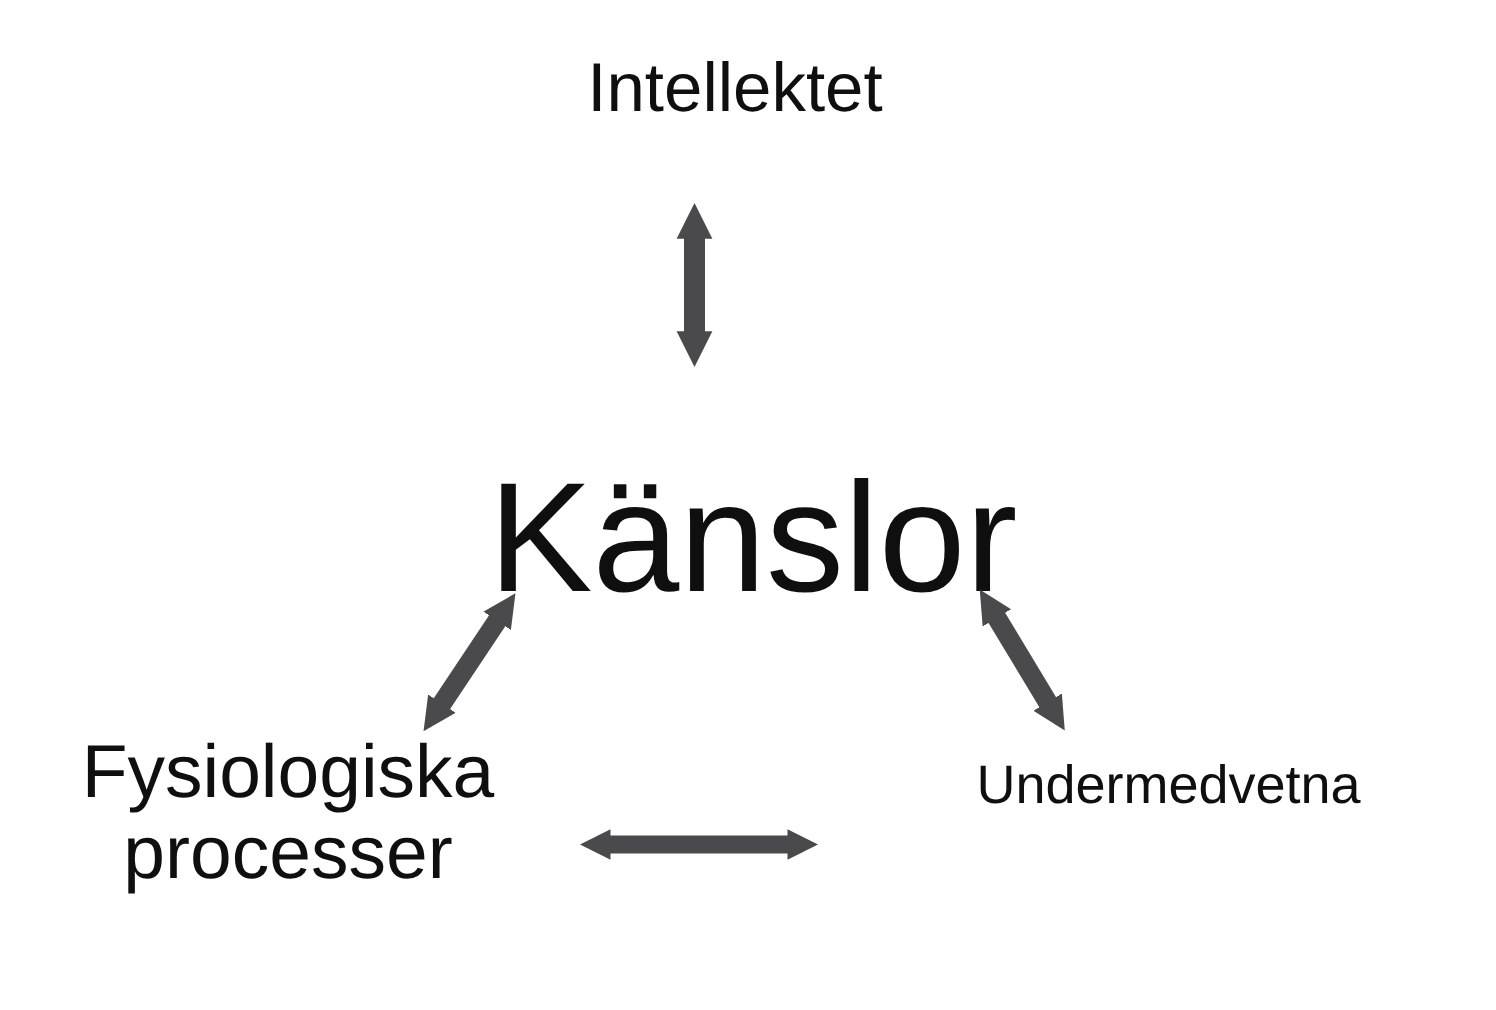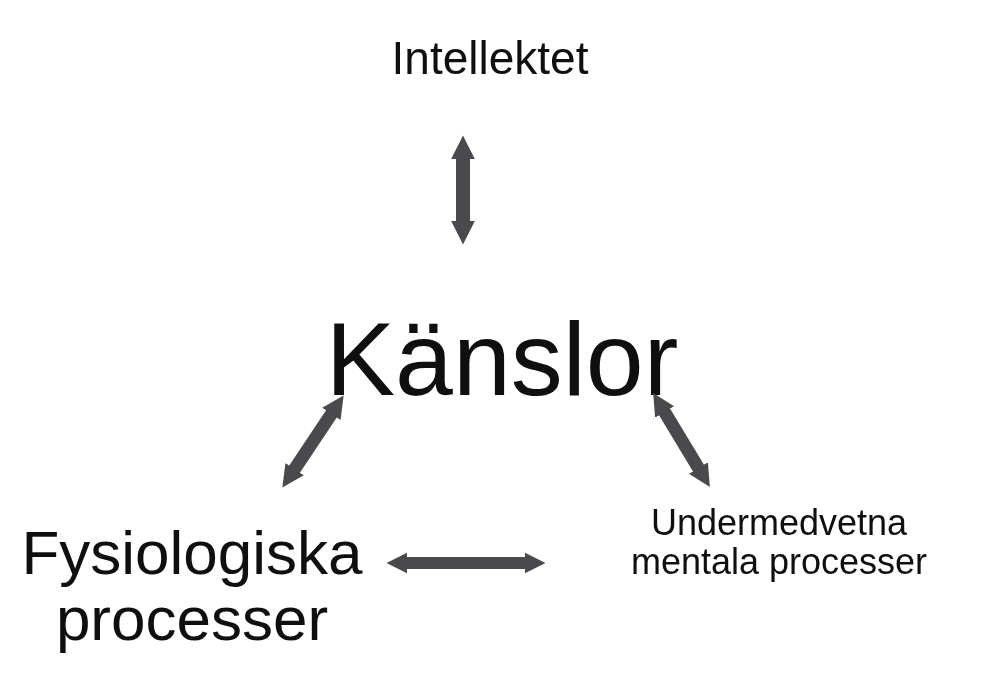--- a/index.html
+++ b/index.html
@@ -39,22 +39,22 @@
   }
   .node-center {
     left: 502px;
     top: 262px;
     font-size: 104px;
     line-height: 1.05;
     margin-top: 43px;
   }
   .node-bl {
     left: 192px;
-    top: 520px;
-    font-size: 62px;
+    top: 488px;
+    font-size: 50px;
     line-height: 1.07;
   }
   .node-br {
     left: 779px;
     top: 504px;
     font-size: 36px;
     line-height: 1.07;
   }
   svg.arrows {
     position: absolute;
@@ -74,21 +74,20 @@
 
   <div class="node node-center">Känslor</div>
 
   <div class="node node-bl">
     <div>Fysiologiska</div>
     <div>processer</div>
   </div>
 
   <div class="node node-br">
     <div>Undermedvetna</div>
-    <div>mentala processer</div>
   </div>
 
   <svg class="arrows" width="997" height="673" viewBox="0 0 997 673">
     <defs>
       <marker id="ah" viewBox="0 0 10 10" refX="0.5" refY="5" markerWidth="1.7" markerHeight="2.2" orient="auto-start-reverse" markerUnits="strokeWidth">
         <path d="M0,0 L10,5 L0,10 Z" fill="#4a4a4d"></path>
       </marker>
     </defs>
 
     <line x1="463" y1="158" x2="463" y2="222" stroke-width="14" marker-start="url(#ah)" marker-end="url(#ah)" stroke="#4a4a4d"></line>

